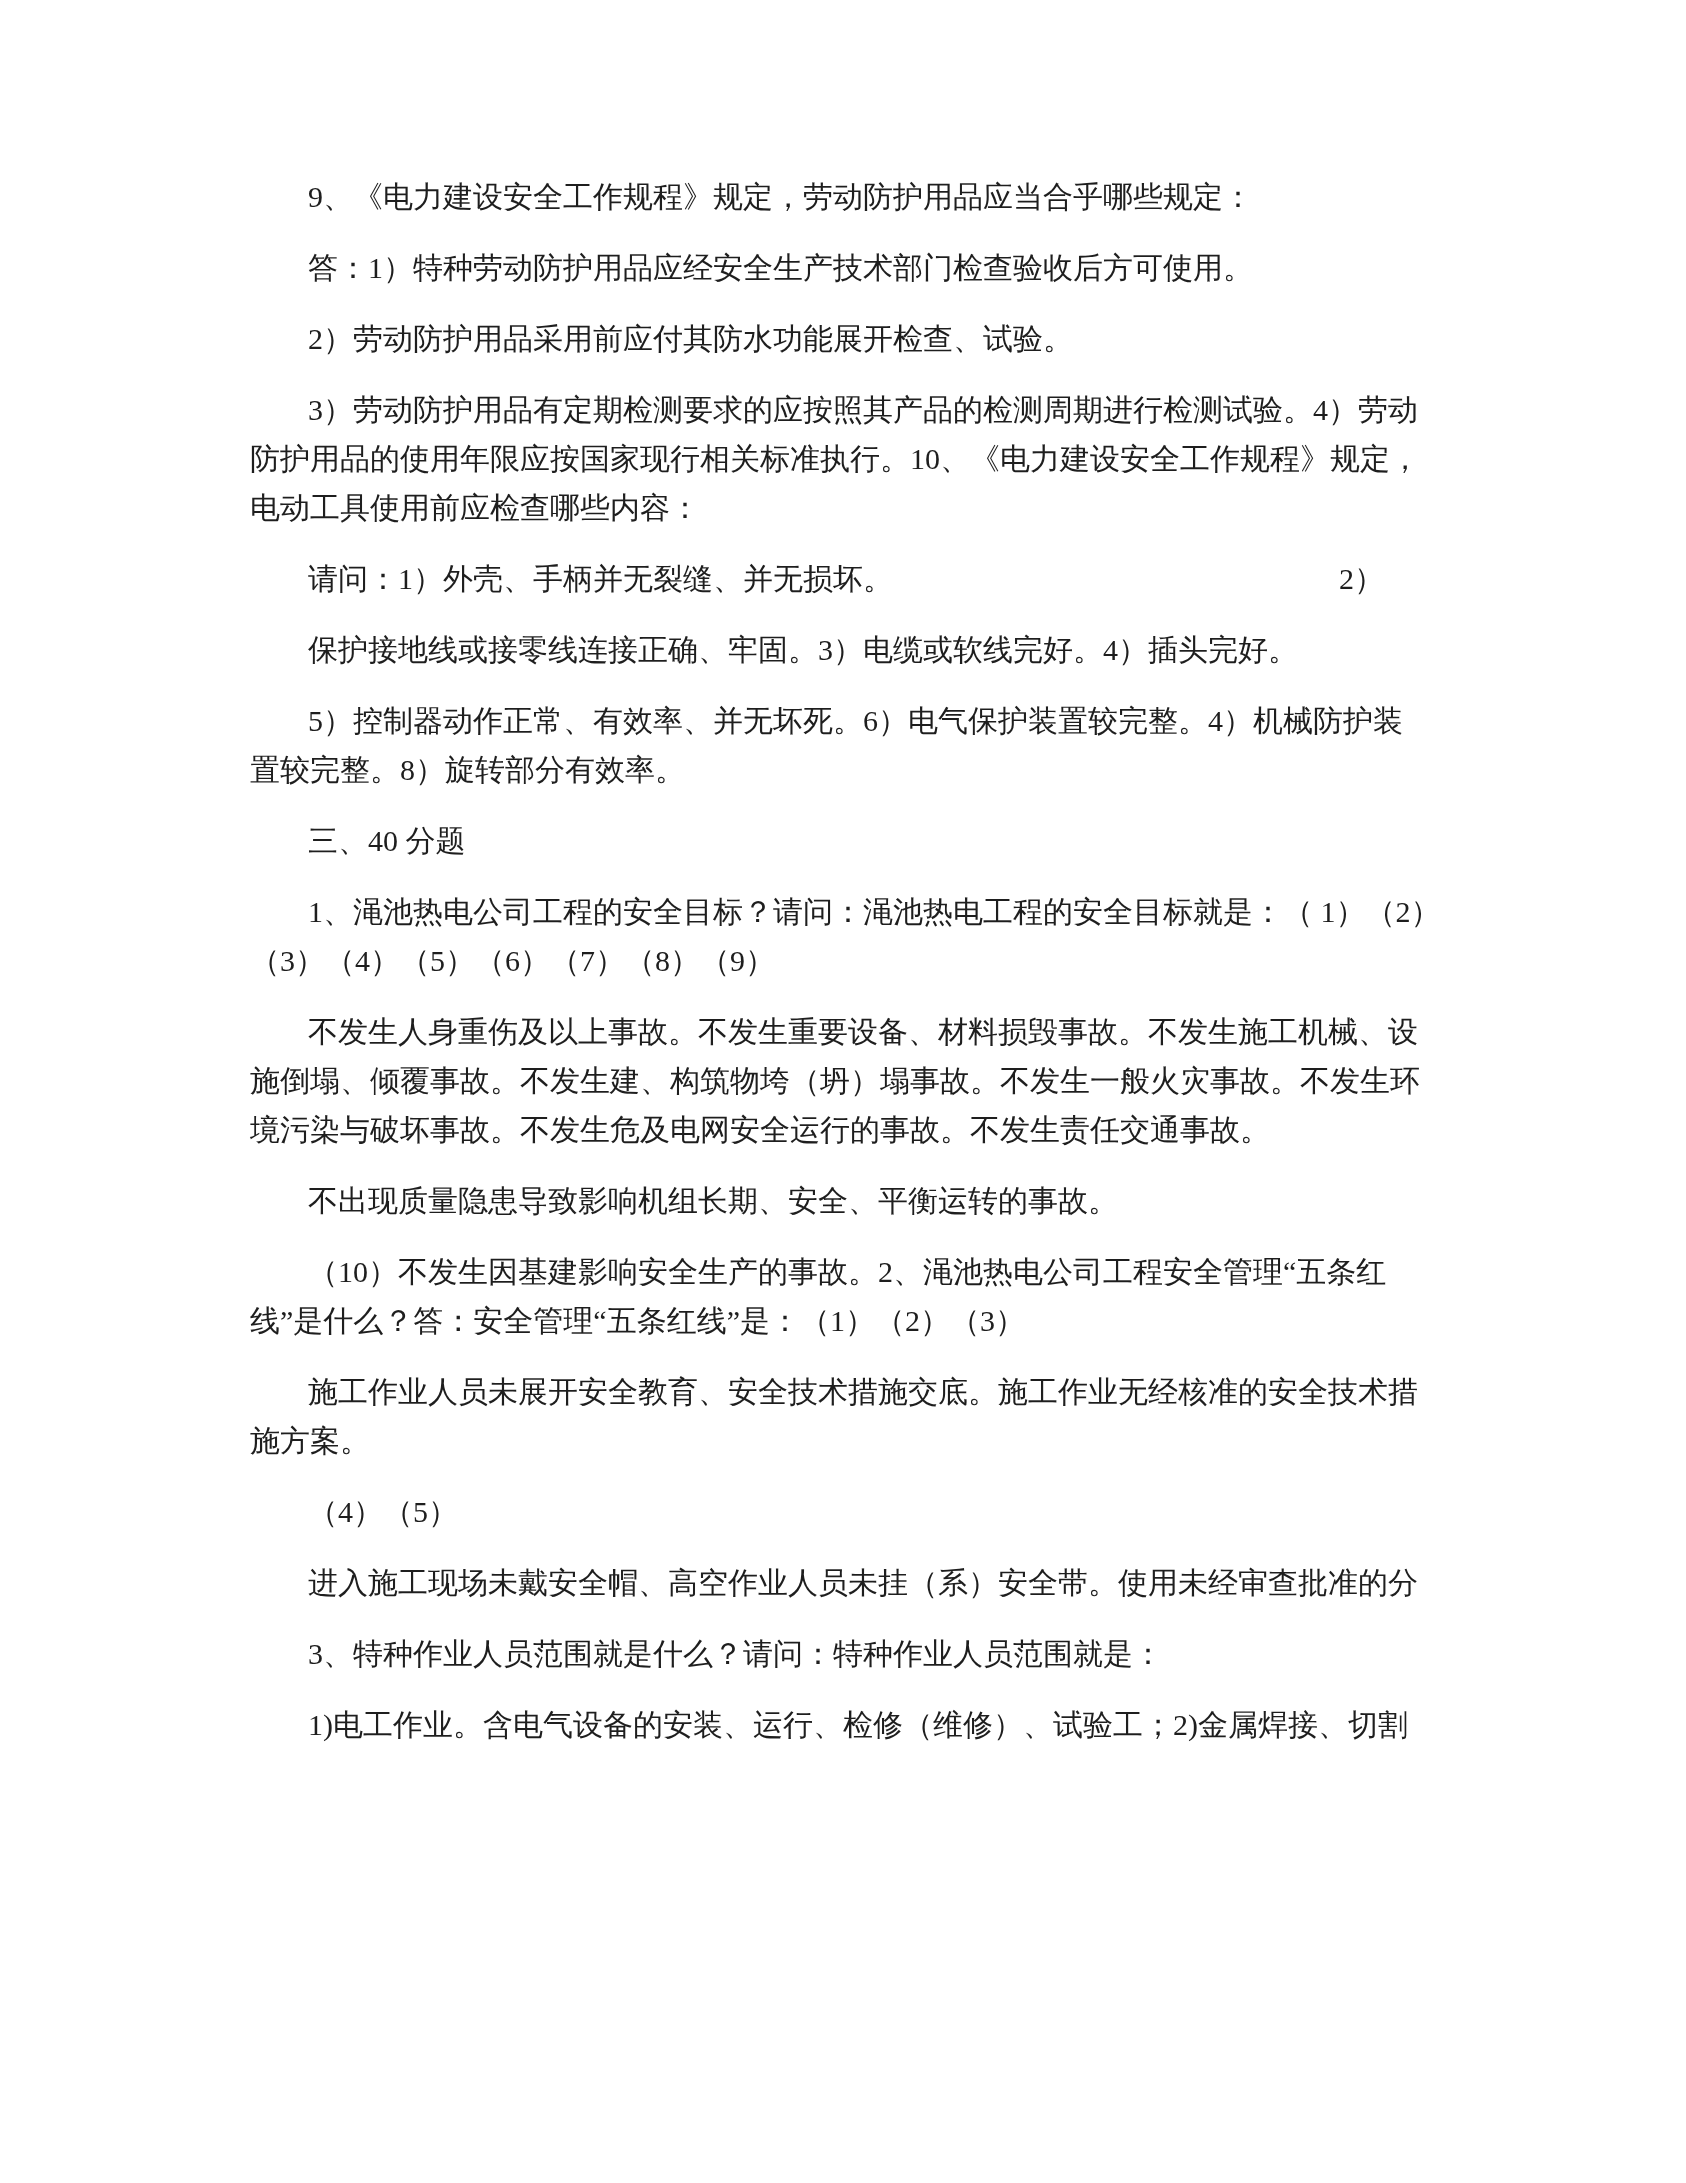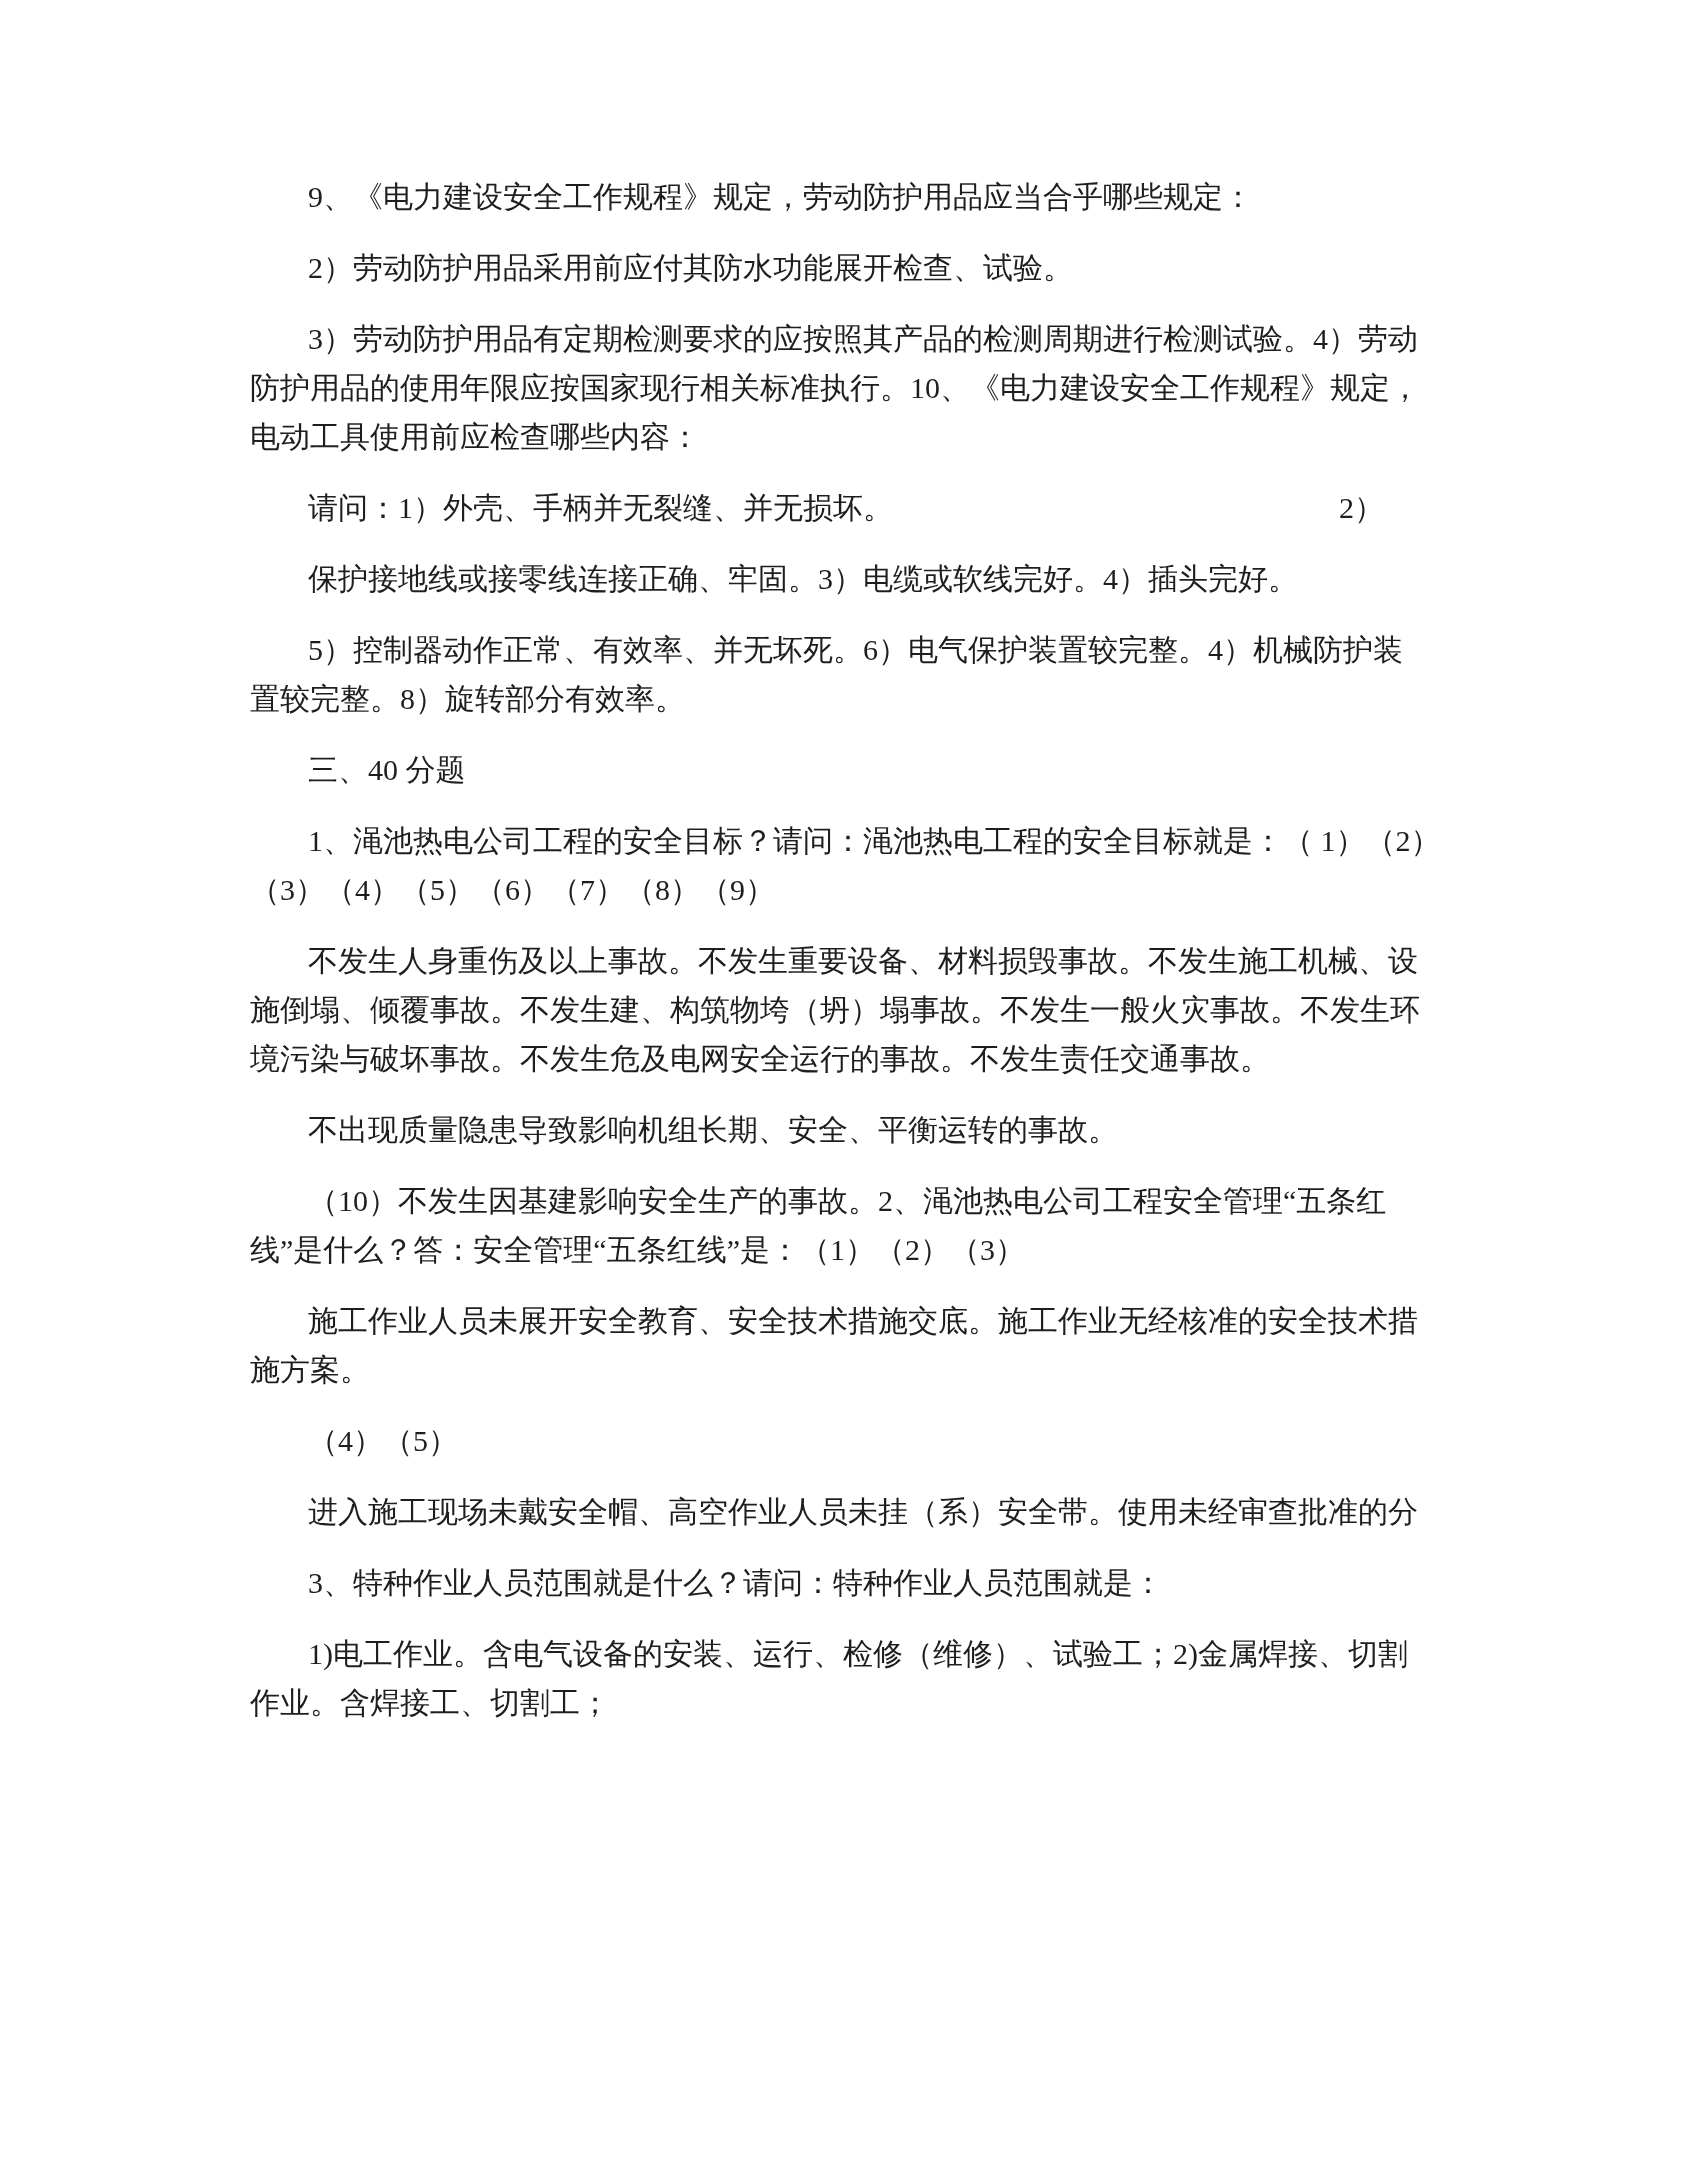--- a/index.html
+++ b/index.html
@@ -41,20 +41,23 @@
 </head>
 <body>
 
 <div class="page">
   <div class="content">
 
     <div class="para">
       <div class="line indent">9、《电力建设安全工作规程》规定，劳动防护用品应当合乎哪些规定：</div>
     </div>
 
+    <div class="para">
+      <div class="line indent">答：1）特种劳动防护用品应经安全生产技术部门检查验收后方可使用。</div>
+    </div>
 
     <div class="para">
       <div class="line indent">2）劳动防护用品采用前应付其防水功能展开检查、试验。</div>
     </div>
 
     <div class="para">
       <div class="line indent">3）劳动防护用品有定期检测要求的应按照其产品的检测周期进行检测试验。4）劳动</div>
       <div class="line">防护用品的使用年限应按国家现行相关标准执行。10、《电力建设安全工作规程》规定，</div>
       <div class="line">电动工具使用前应检查哪些内容：</div>
     </div>
@@ -111,18 +114,17 @@
     <div class="para">
       <div class="line indent">进入施工现场未戴安全帽、高空作业人员未挂（系）安全带。使用未经审查批准的分</div>
     </div>
 
     <div class="para">
       <div class="line indent">3、特种作业人员范围就是什么？请问：特种作业人员范围就是：</div>
     </div>
 
     <div class="para">
       <div class="line indent">1)电工作业。含电气设备的安装、运行、检修（维修）、试验工；2)金属焊接、切割</div>
-      <div class="line">作业。含焊接工、切割工；</div>
     </div>
 
   </div>
 </div>
 
 
 </body></html>

